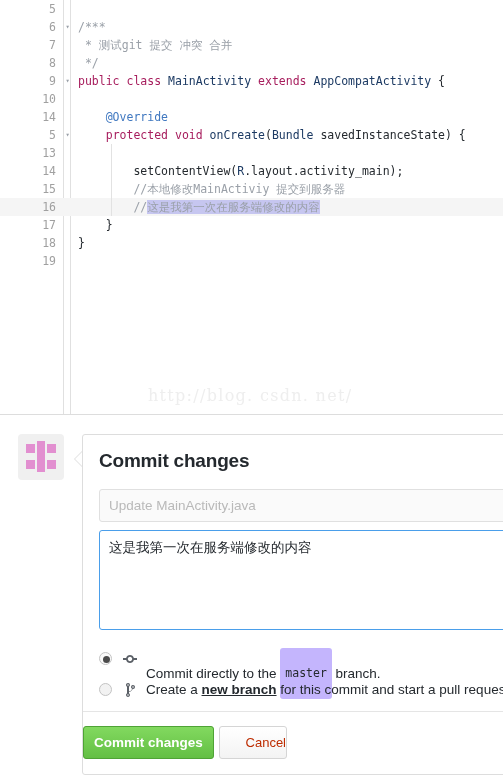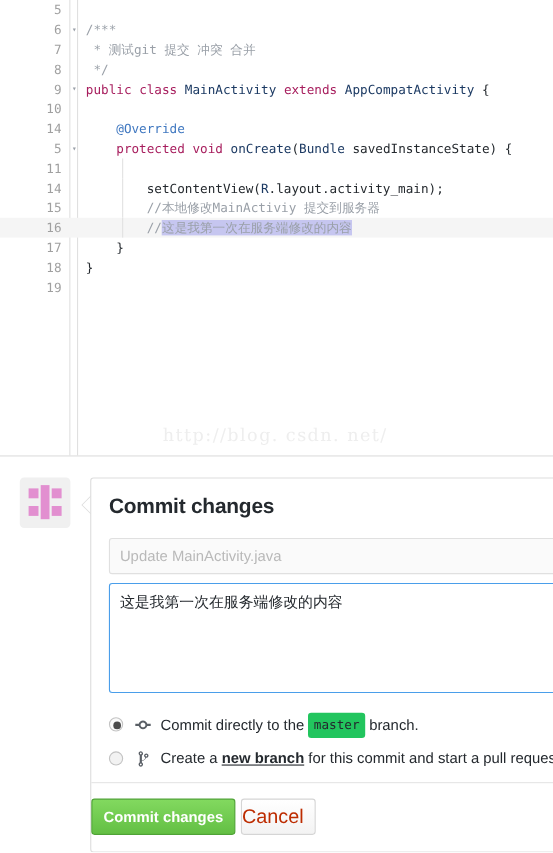--- a/index.html
+++ b/index.html
@@ -217,23 +217,23 @@
     color: #5a5f66;
   }
 
   .rlabel {
     position: absolute;
     left: 47px; top: 0;
     line-height: 21px;
   }
   .branch-chip {
     display: inline-block;
-    background: #22c55e;
-    border-radius: 3px;
-    padding: 1px 5px;
+    background: #c4b5fd;
+    border-radius: 3px;
+    padding: 15px 5px;
     font-family: "DejaVu Sans Mono", "Liberation Mono", monospace;
     font-size: 11.5px;
     color: #24292e;
     vertical-align: 1px;
   }
   .bold { font-weight: bold; text-decoration: underline; }
 
   .form-divider {
     position: absolute;
     left: 83px; top: 711px;
@@ -257,43 +257,43 @@
   }
   .btn-cancel {
     position: absolute;
     left: 219px; top: 726px;
     width: 68px; height: 33px;
     background: #ffffff;
     background-image: linear-gradient(#ffffff, #f3f3f3);
     border: 1px solid #d5d5d5;
     border-radius: 3px;
     color: #bd2c00;
-    font-size: 18px;
-    text-align: left;
+    font-size: 13px;
+    text-align: right;
     line-height: 31px;
   }
 </style>
 </head>
 <body>
 
 <div id="screen">
 
   <div class="editor">
     <div class="editor-rule-left"></div>
     <div class="editor-rule-mid"></div>
     <div class="code-rows" id="code-rows">
         <div class="crow"><span class="gutter">5</span><span class="codetext"></span></div>
         <div class="crow"><span class="gutter">6</span><span class="fold">▾</span><span class="codetext"><span class="cmt">/***</span></span></div>
         <div class="crow"><span class="gutter">7</span><span class="codetext"><span class="cmt"> * 测试git 提交 冲突 合并</span></span></div>
         <div class="crow"><span class="gutter">8</span><span class="codetext"><span class="cmt"> */</span></span></div>
         <div class="crow"><span class="gutter">9</span><span class="fold">▾</span><span class="codetext"><span class="kw">public</span><span class="pln"> </span><span class="kw">class</span><span class="pln"> </span><span class="typ">MainActivity</span><span class="pln"> </span><span class="kw">extends</span><span class="pln"> </span><span class="typ">AppCompatActivity</span><span class="pln"> {</span></span></div>
         <div class="crow"><span class="gutter">10</span><span class="codetext"></span></div>
         <div class="crow"><span class="gutter">14</span><span class="codetext"><span class="ann">    @Override</span></span></div>
         <div class="crow"><span class="gutter">5</span><span class="fold">▾</span><span class="codetext"><span class="pln">    </span><span class="kw">protected</span><span class="pln"> </span><span class="kw">void</span><span class="pln"> </span><span class="typ">onCreate</span><span class="pln">(</span><span class="typ">Bundle</span><span class="pln"> savedInstanceState) {</span></span></div>
-        <div class="crow"><span class="gutter">11</span><span class="indent-guide"></span></div>
+        <div class="crow"><span class="gutter">13</span><span class="indent-guide"></span></div>
         <div class="crow"><span class="gutter">14</span><span class="indent-guide"></span><span class="codetext"><span class="pln">        setContentView(</span><span class="typ">R</span><span class="pln">.layout.activity_main);</span></span></div>
         <div class="crow"><span class="gutter">15</span><span class="indent-guide"></span><span class="codetext"><span class="cmt">        //本地修改MainActiviy 提交到服务器</span></span></div>
         <div class="crow hl"><span class="gutter">16</span><span class="indent-guide"></span><span class="codetext"><span class="cmt">        //</span><span class="cmt sel">这是我第一次在服务端修改的内容</span></span></div>
         <div class="crow"><span class="gutter">17</span><span class="codetext"><span class="pln">    }</span></span></div>
         <div class="crow"><span class="gutter">18</span><span class="codetext"><span class="pln">}</span></span></div>
         <div class="crow"><span class="gutter">19</span><span class="codetext"></span></div>
       </div>
     <div class="watermark">http://blog. csdn. net/</div>
   </div>
 

